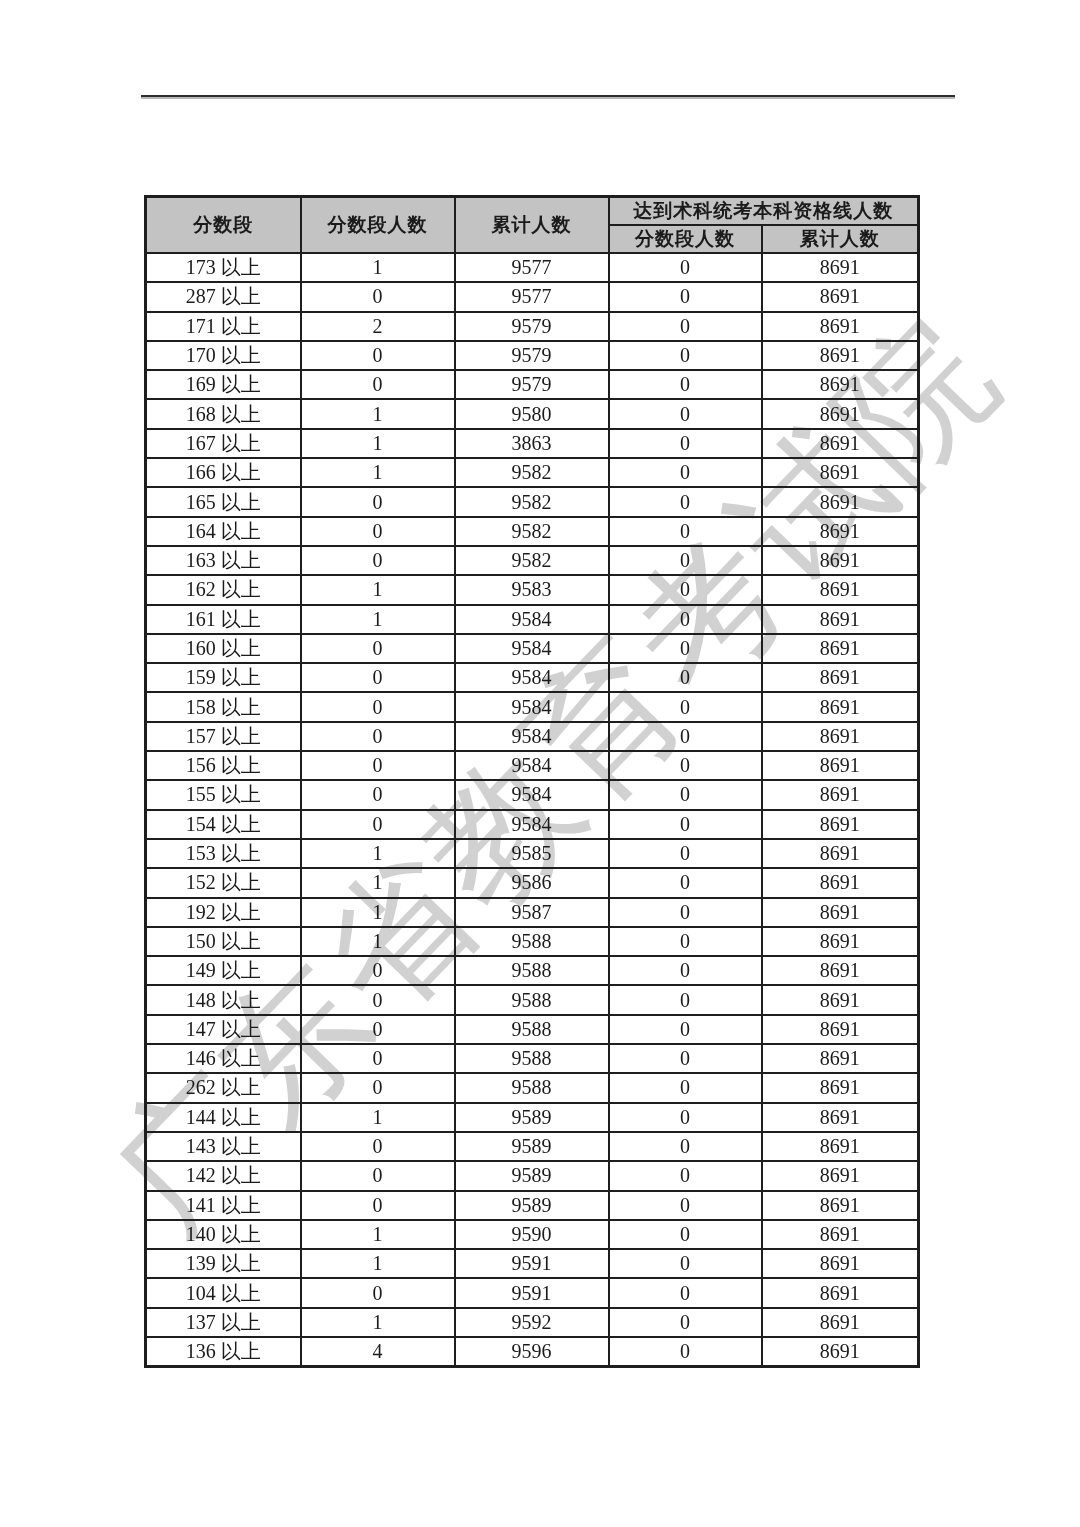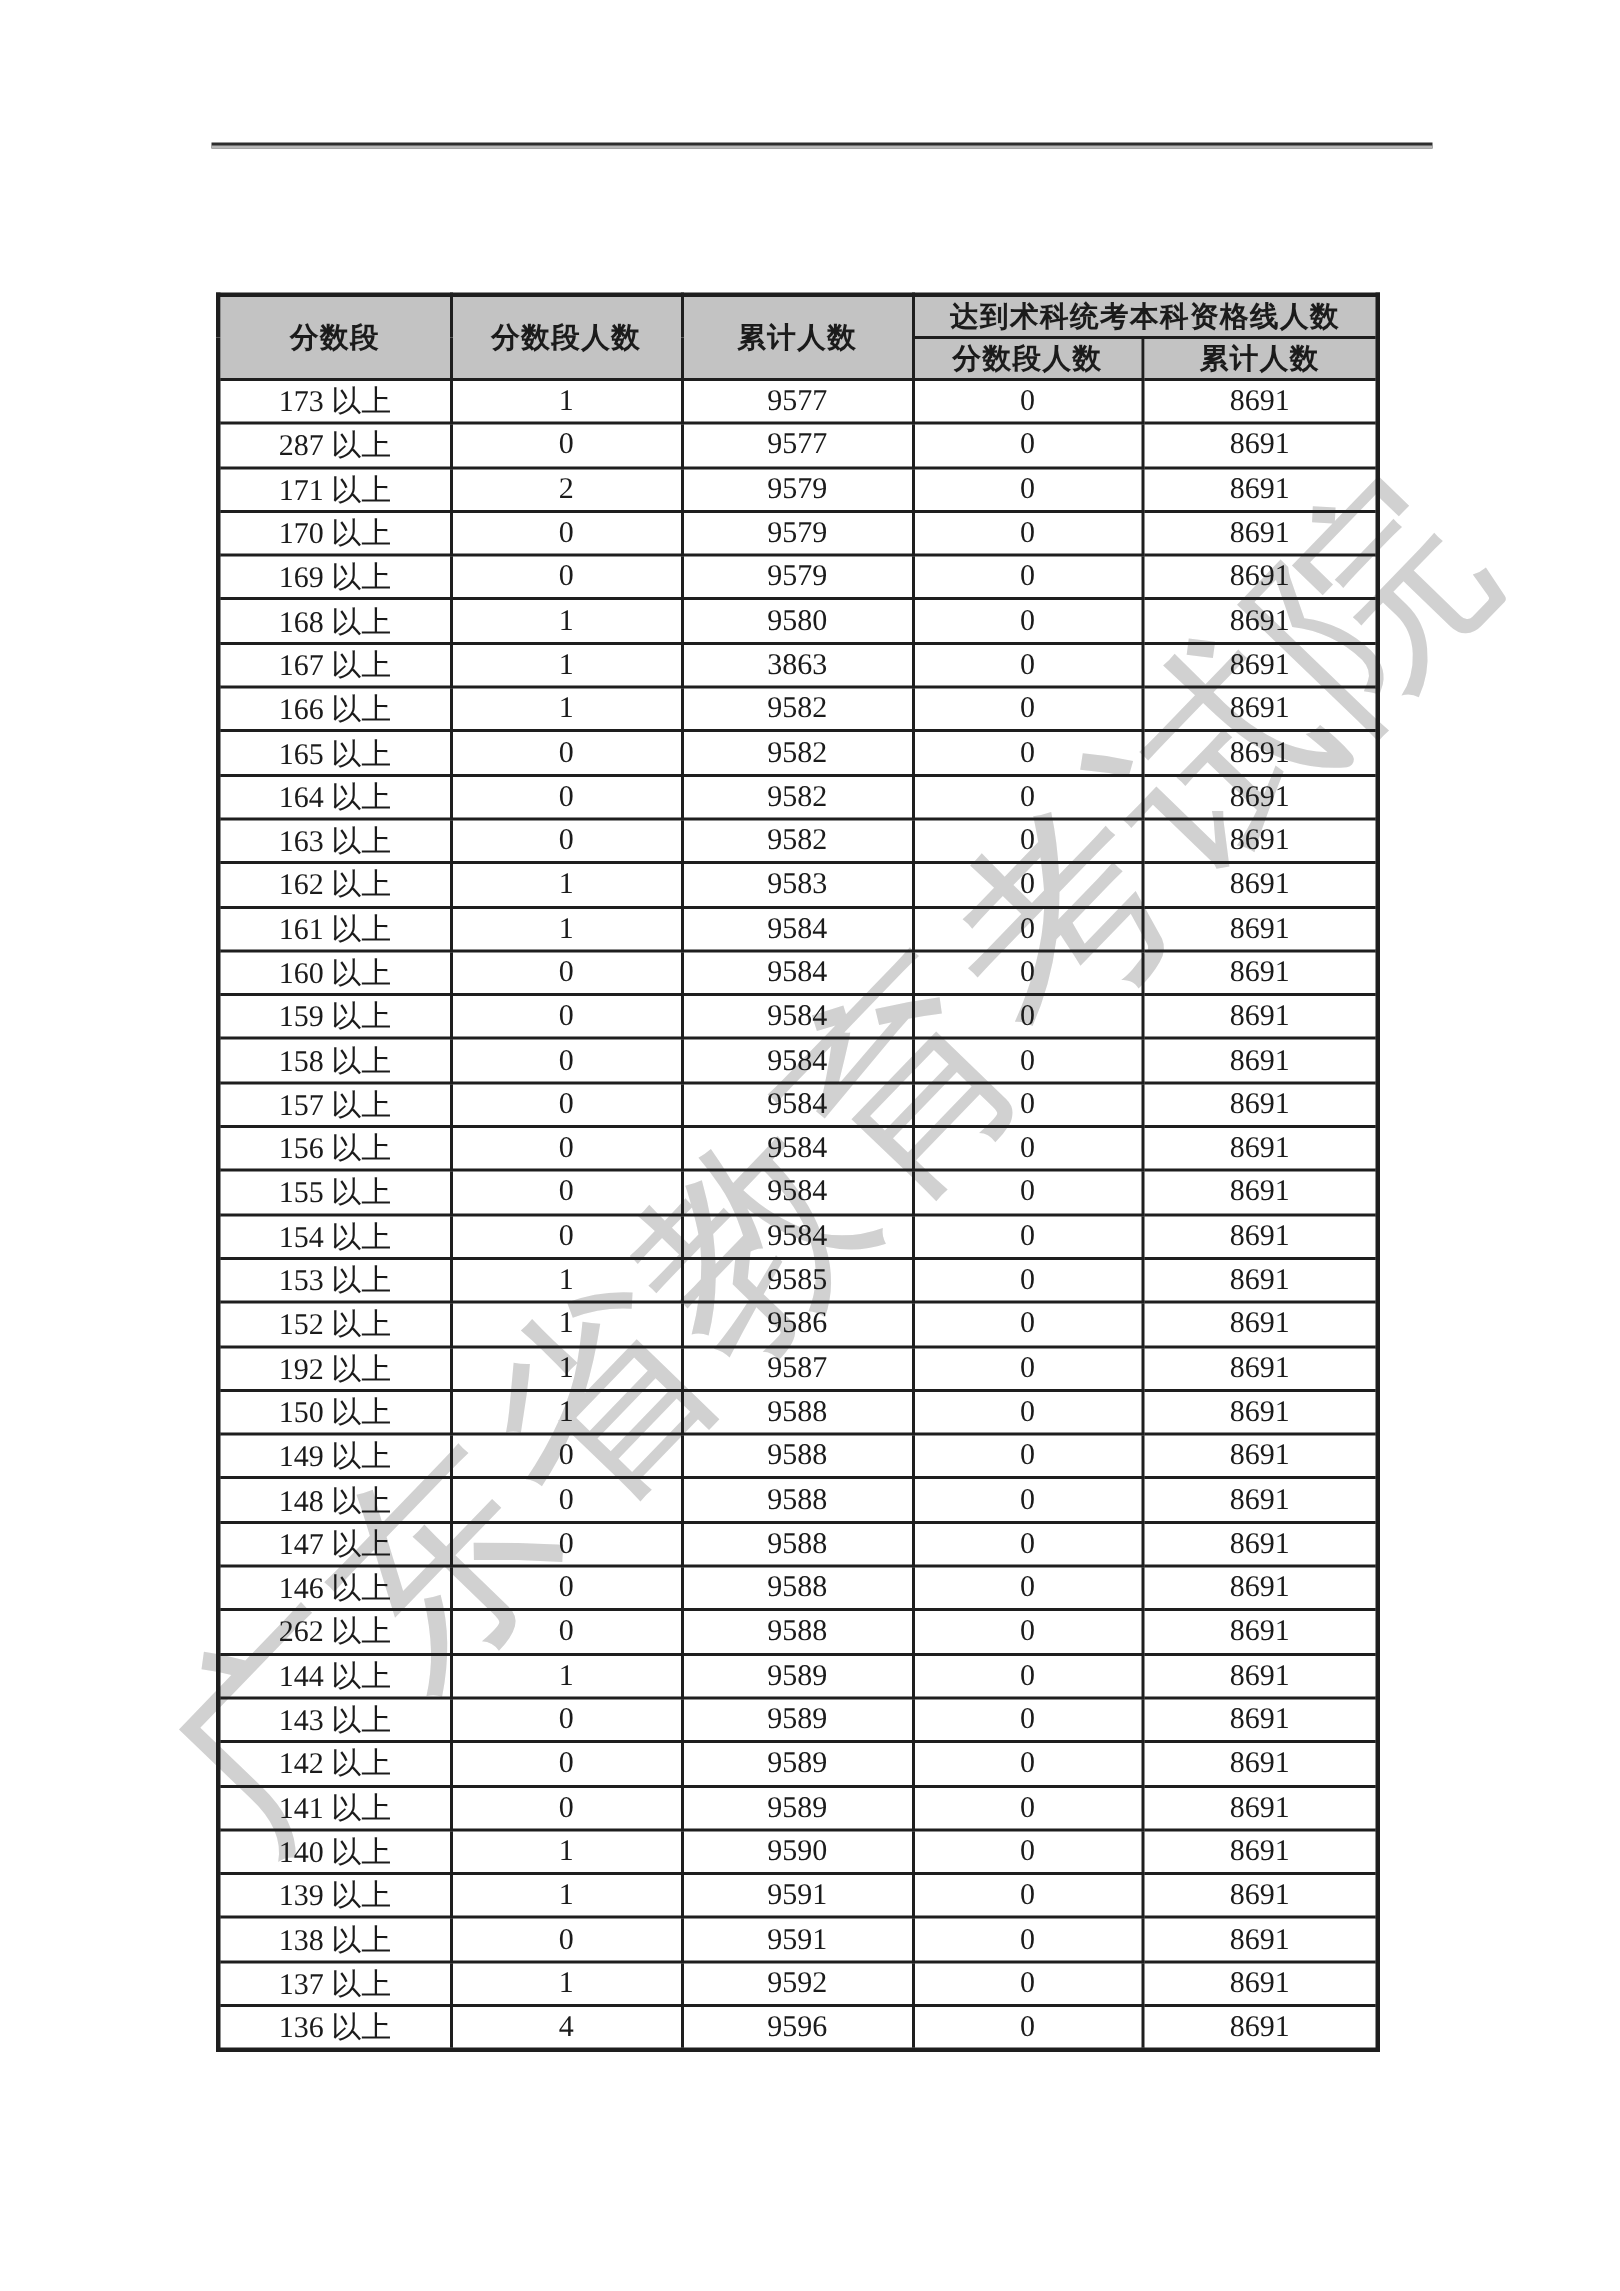--- a/index.html
+++ b/index.html
@@ -341,21 +341,21 @@
           <td>8691</td>
         </tr>
         <tr>
           <td>139 以上</td>
           <td>1</td>
           <td>9591</td>
           <td>0</td>
           <td>8691</td>
         </tr>
         <tr>
-          <td>138 以上</td>
+          <td>104 以上</td>
           <td>0</td>
           <td>9591</td>
           <td>0</td>
           <td>8691</td>
         </tr>
         <tr>
           <td>137 以上</td>
           <td>1</td>
           <td>9592</td>
           <td>0</td>

